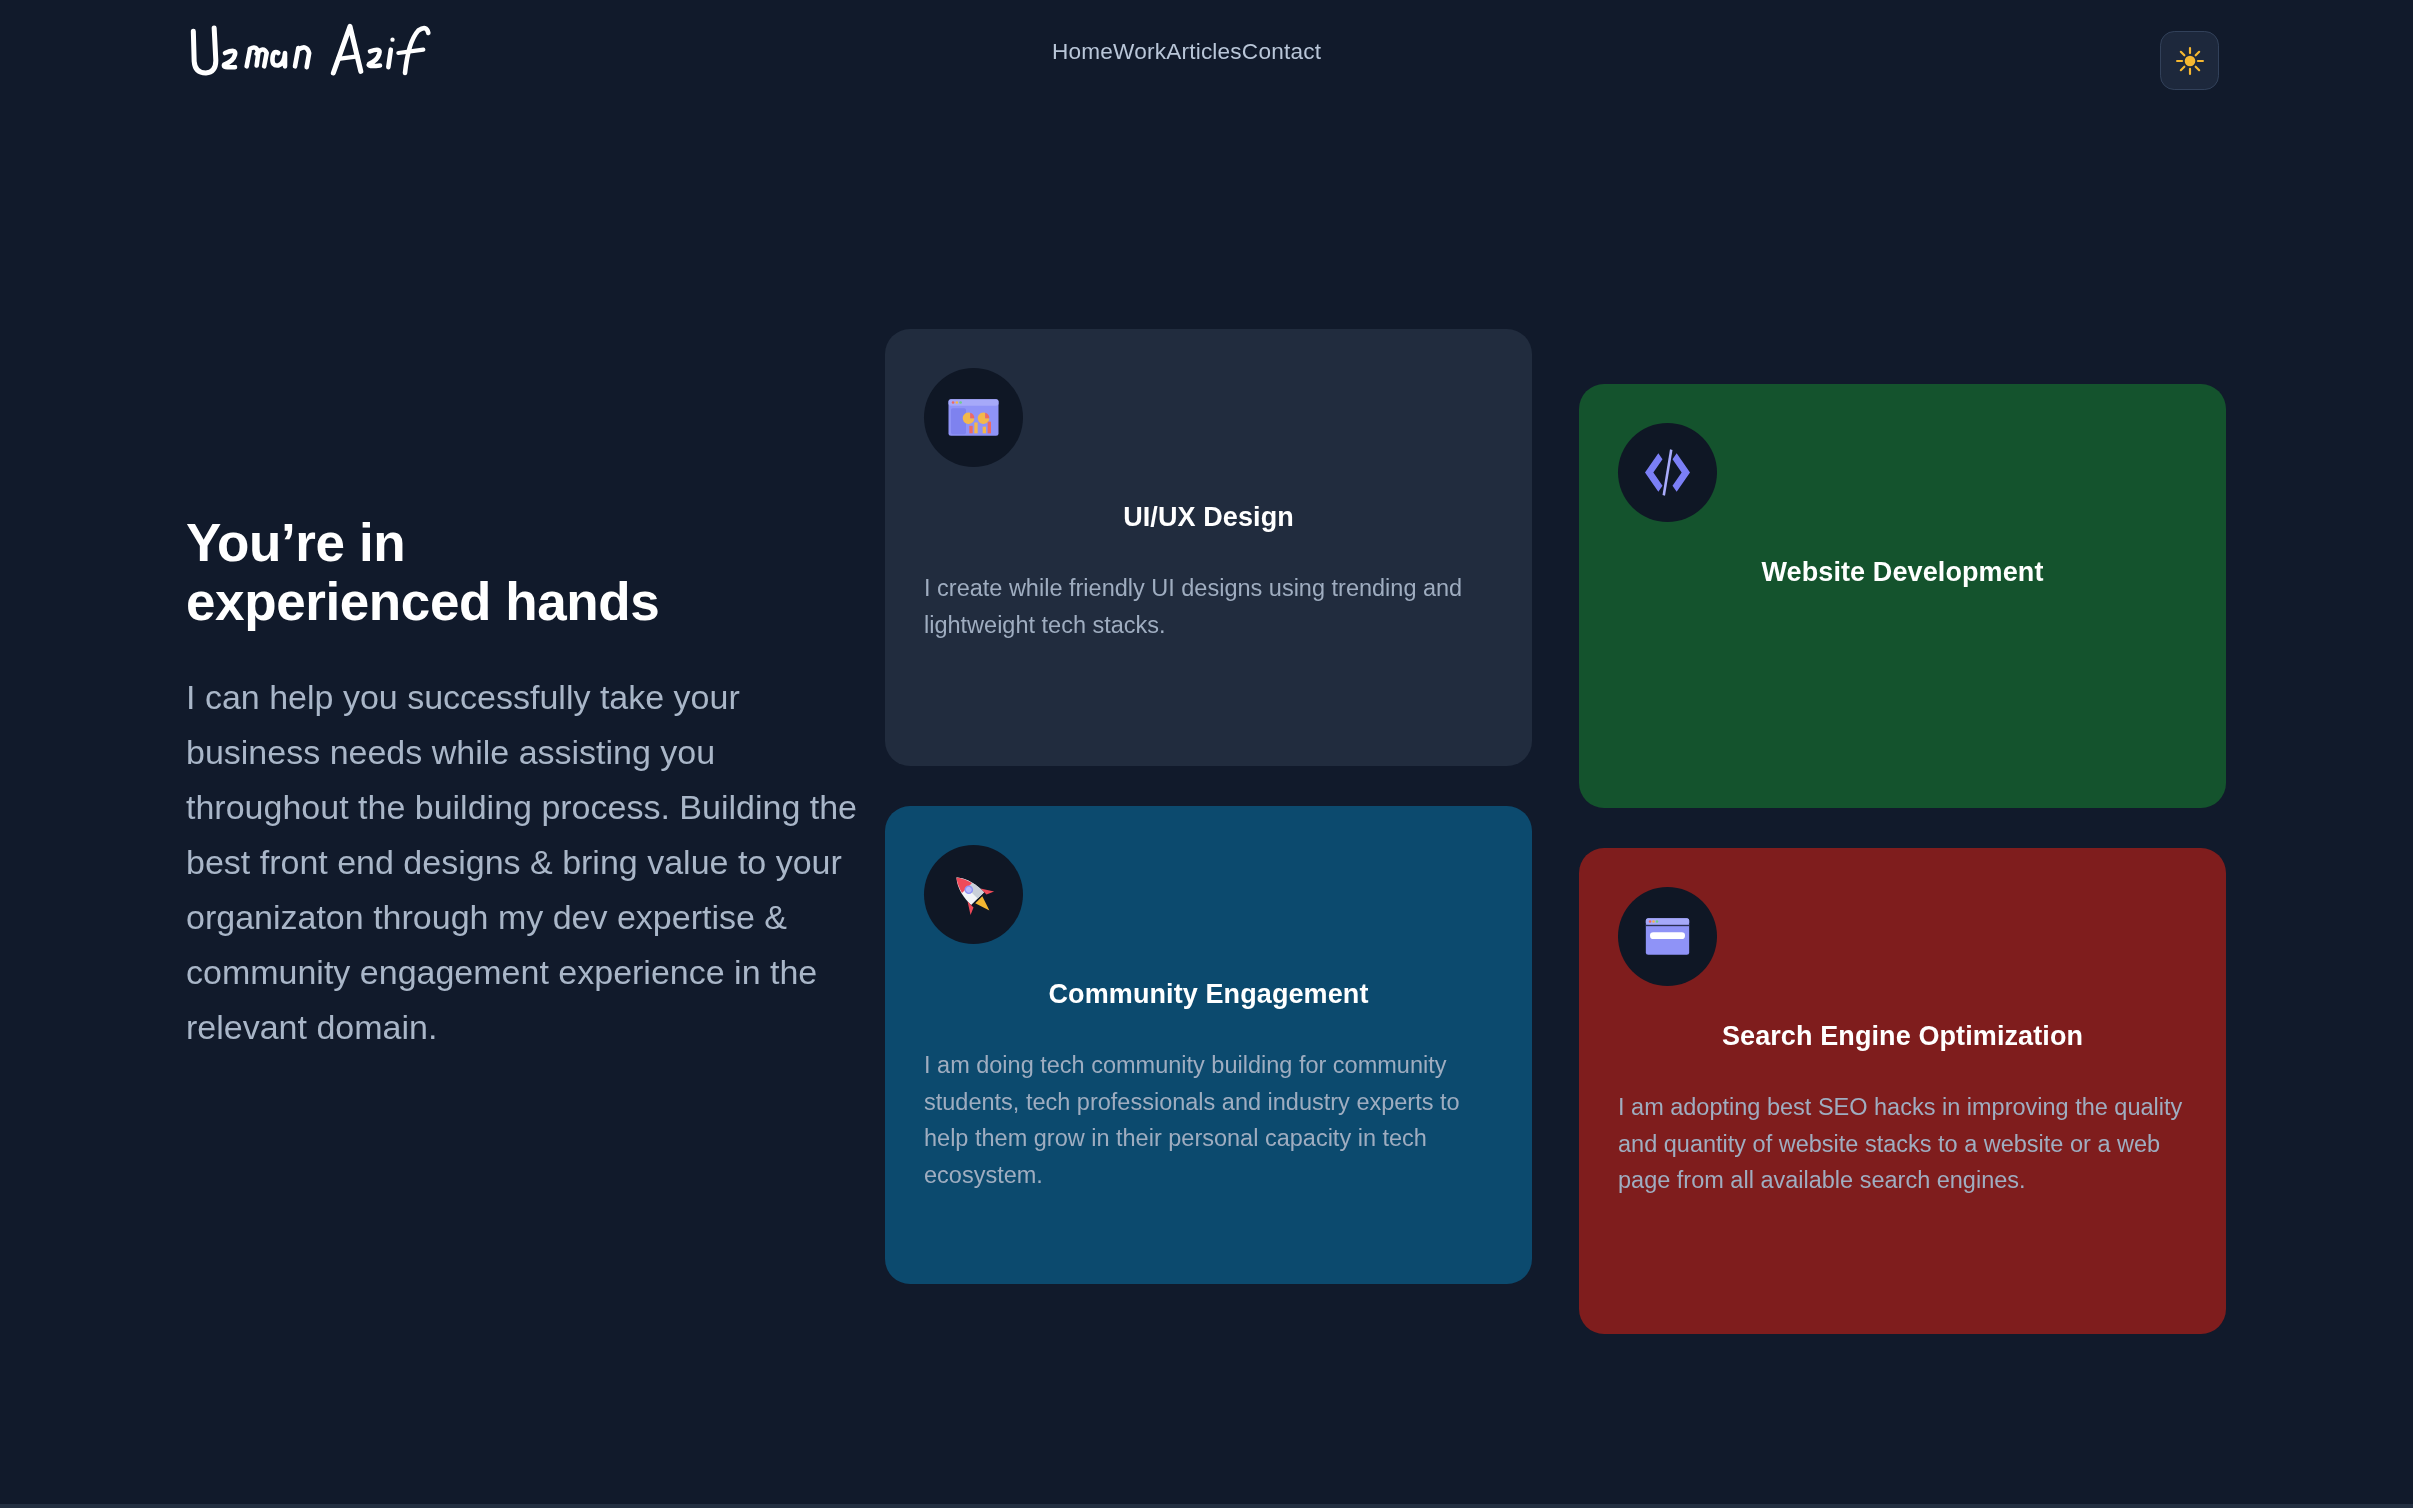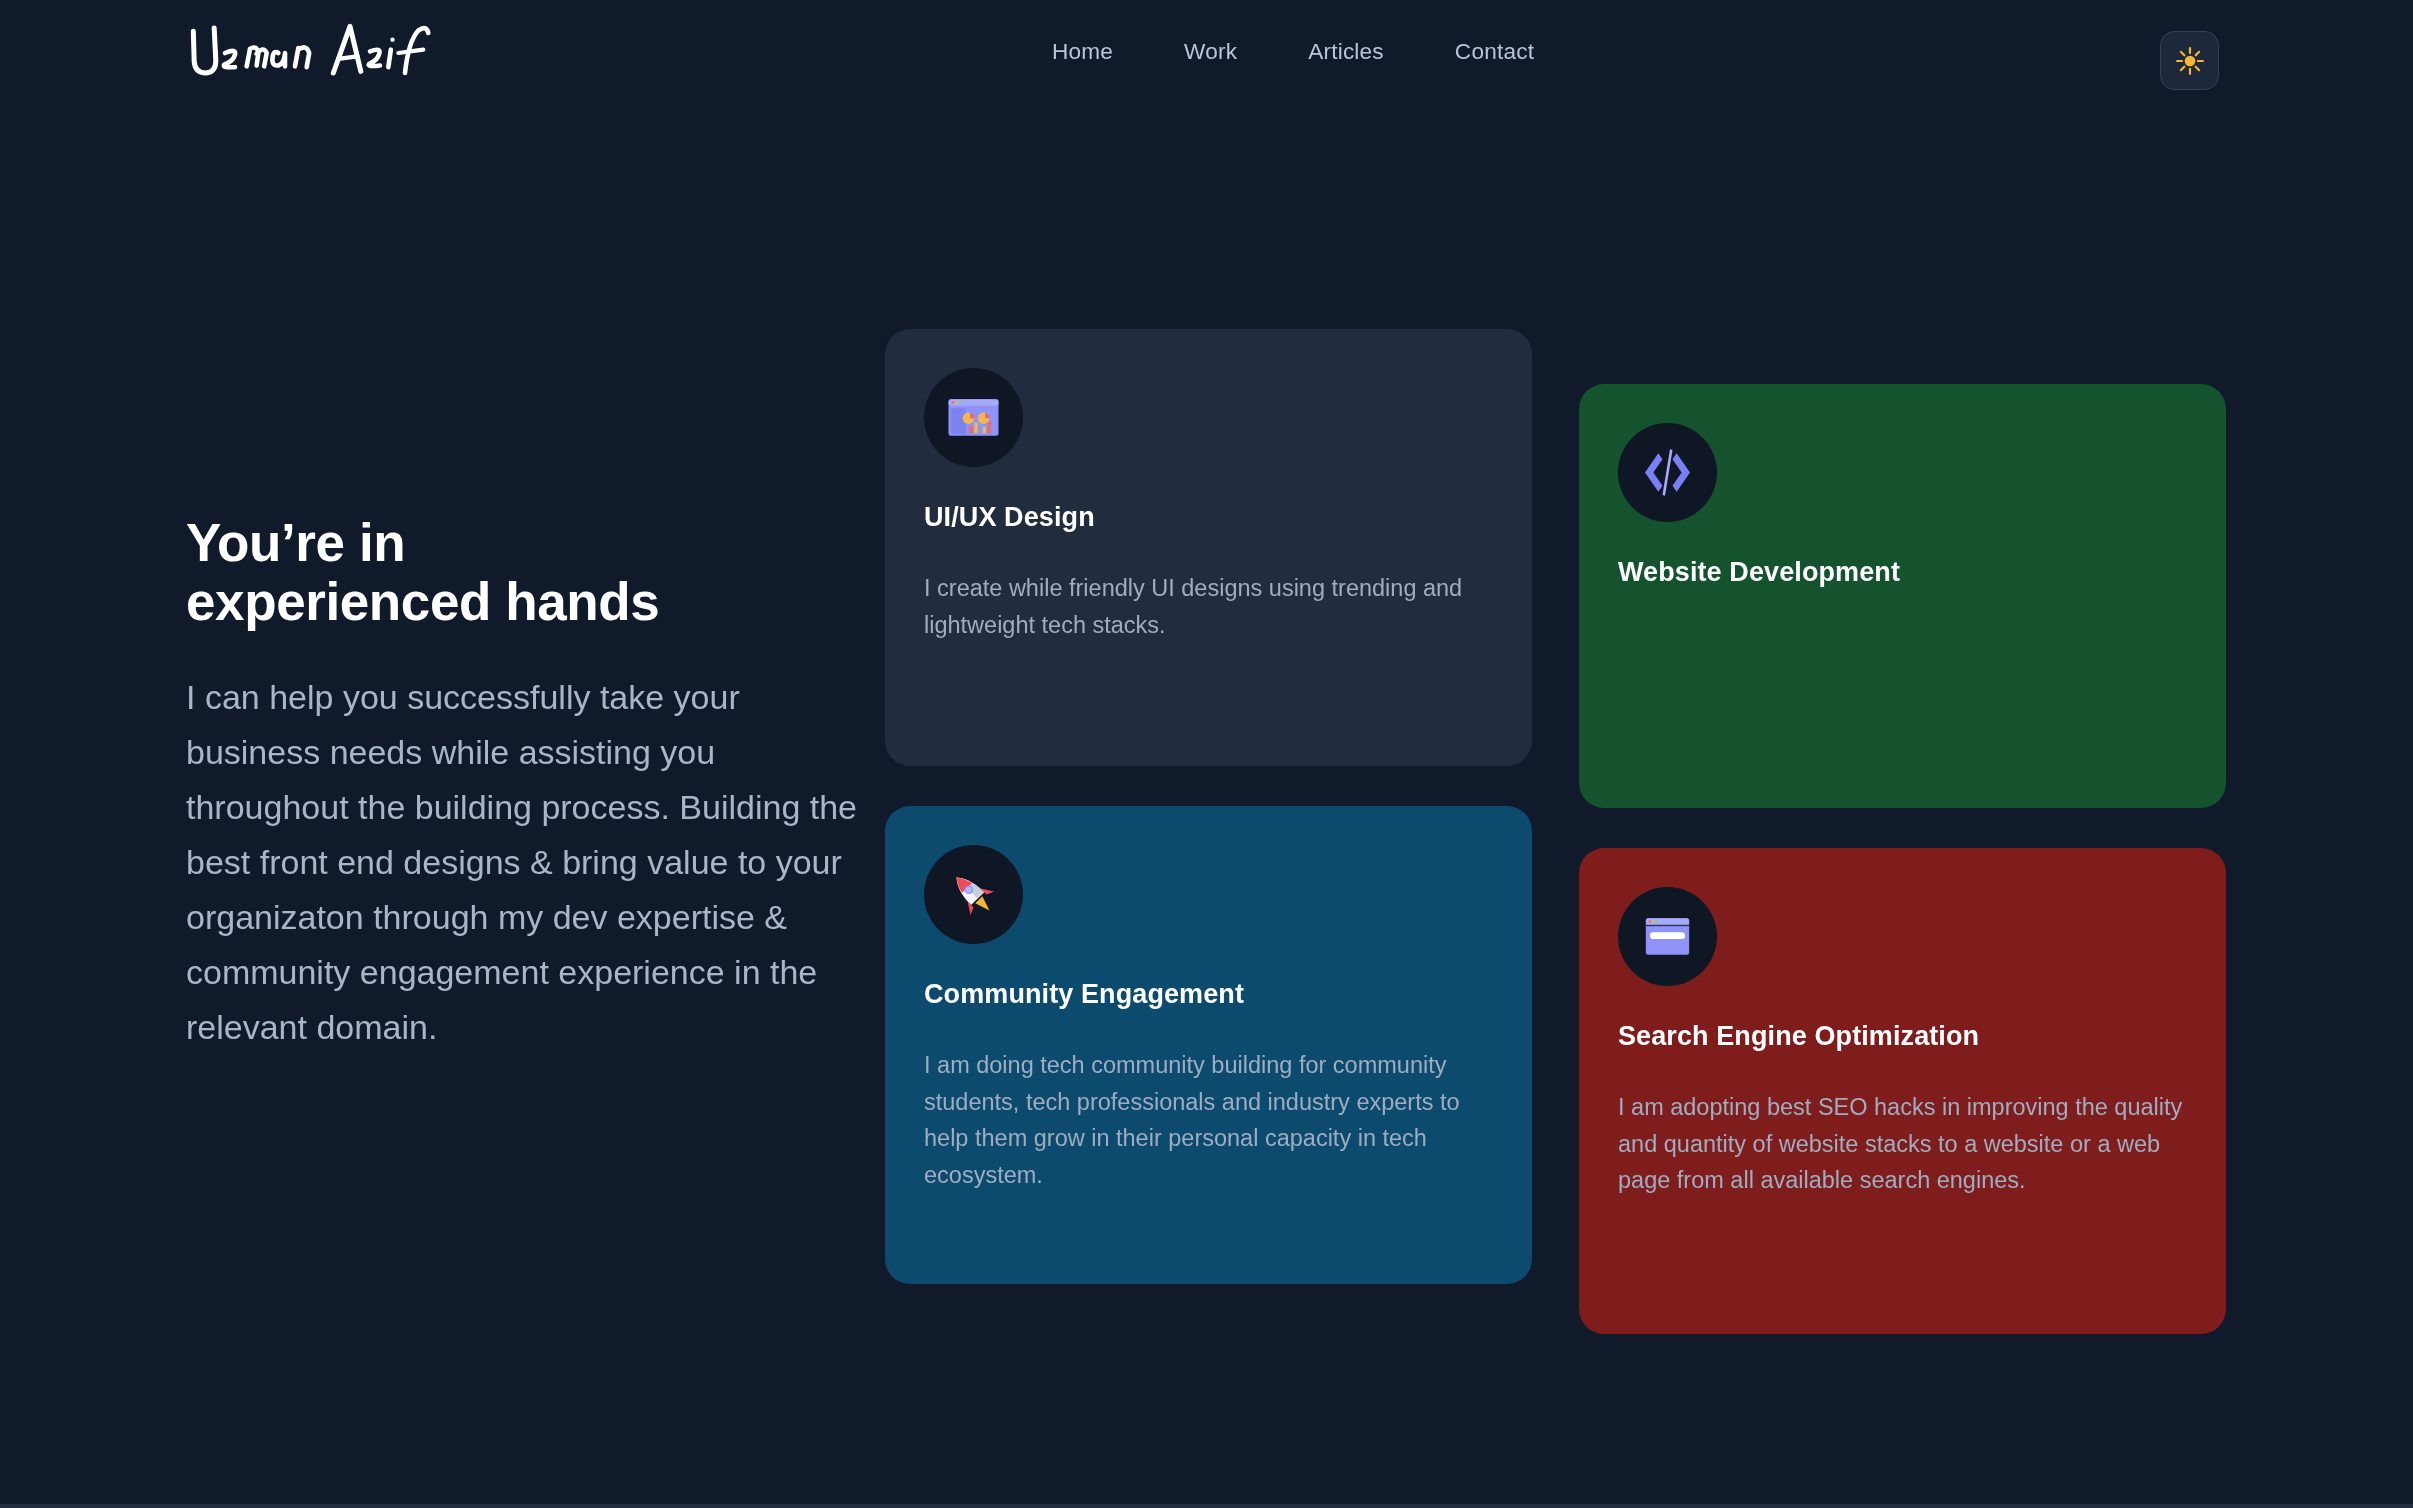--- a/index.html
+++ b/index.html
@@ -20,21 +20,20 @@
 
   .logo {
     position:absolute; left:186px; top:18.4px;
     width:268px; height:75px;
   }
   .logo svg { display:block; width:100%; height:100%; }
 
   .nav {
     position:absolute; left:1052px; top:41px;
     display:flex; align-items:center;
-    gap:71px;
   }
   .nav-link {
     color:#b9c6d8;
     font-size:22.6px;
     letter-spacing:0.2px;
     text-decoration:none;
     white-space:nowrap;
     line-height:1;
   }
 
@@ -89,20 +88,21 @@
     overflow:hidden;
   }
   .card .icon-wrap svg { display:block; }
   .card h3 {
     color:#ffffff;
     font-size:27px;
     font-weight:bold;
     letter-spacing:0.1px;
     margin-bottom:37px;
     white-space:nowrap;
+    text-align:center;
   }
   .card p {
     color:#9fadc0;
     font-size:23.5px;
     line-height:1.56;
     font-weight:400;
   }
 
   
   #card-uiux      { left:0;    top:329px;  width:647px; height:437px; background:#212c3e; }

